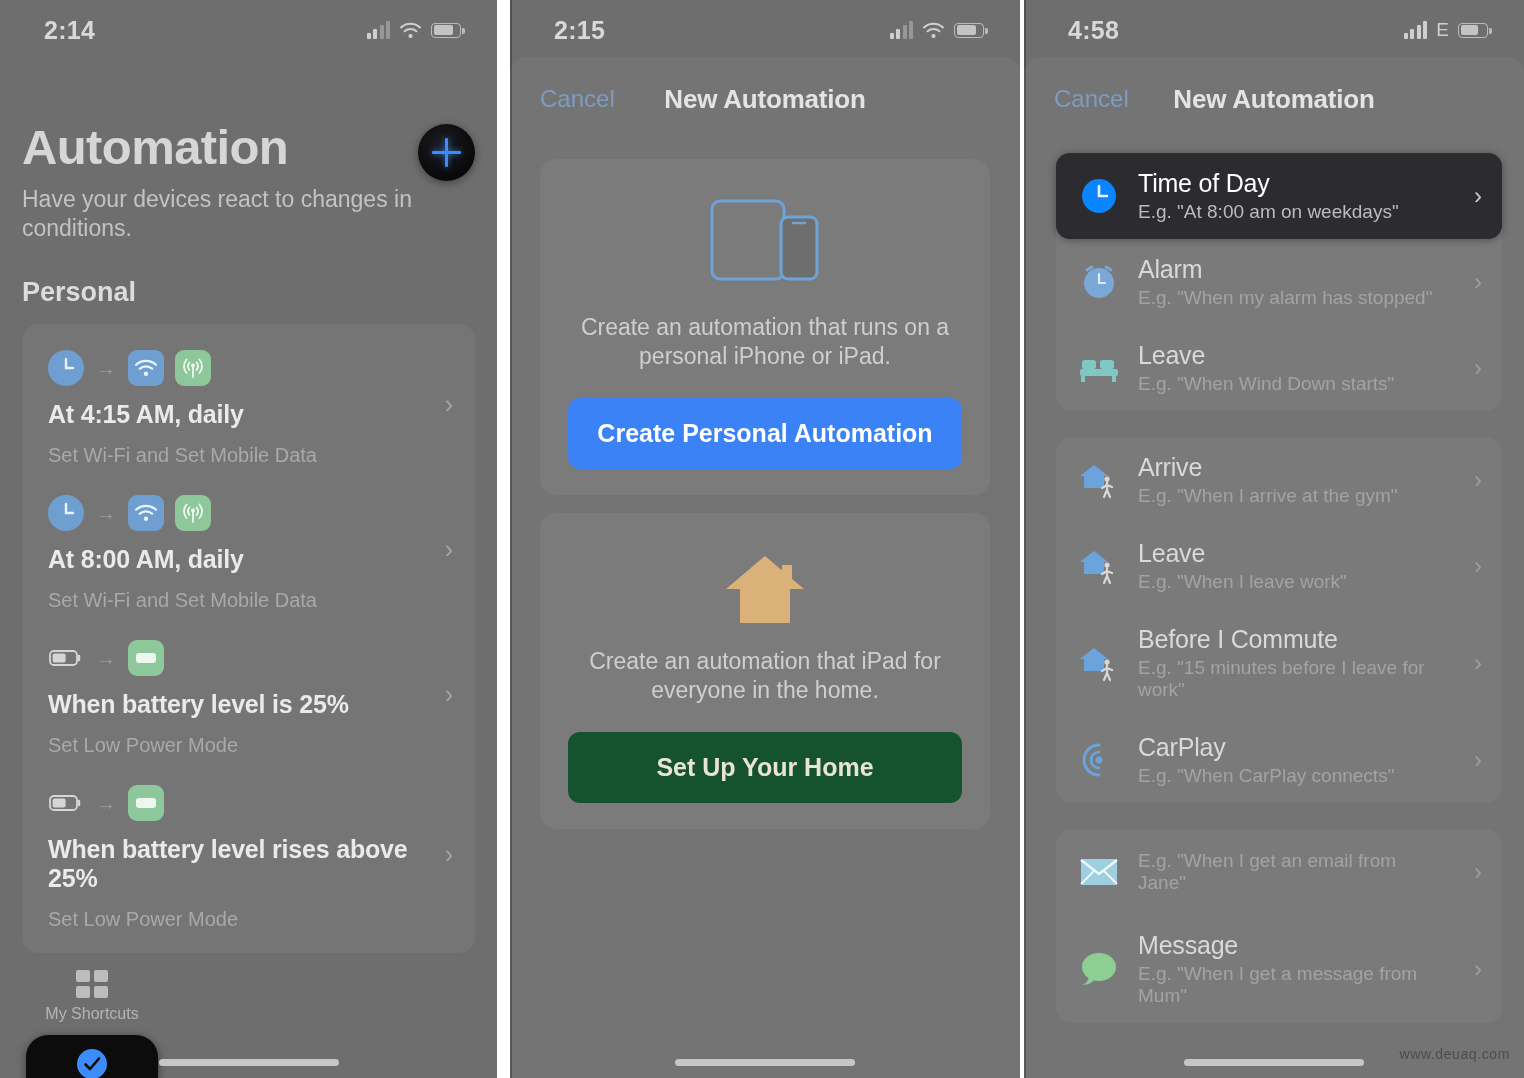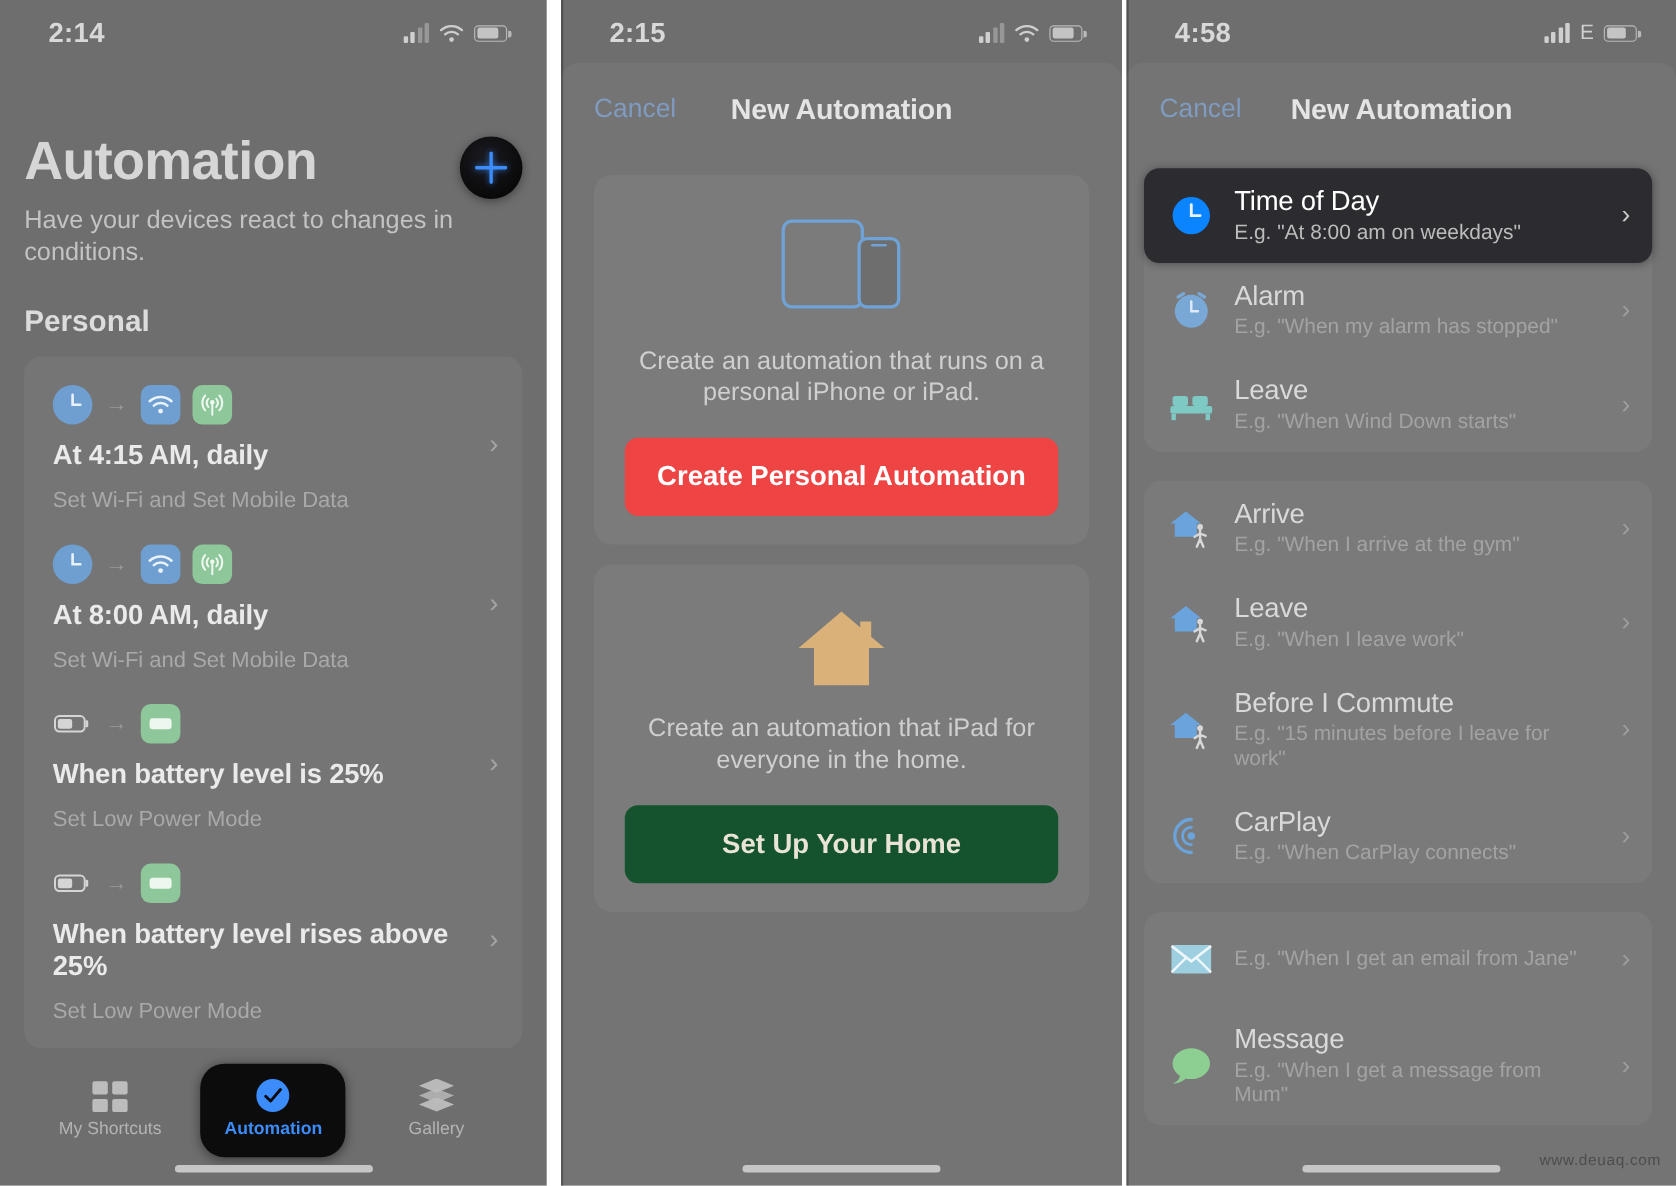--- a/index.html
+++ b/index.html
@@ -123,22 +123,23 @@
   .auto-title { font-size: 25px; font-weight: bold; color: #eaeaea; margin-top: 14px; letter-spacing: -.2px; }
   .auto-sub { font-size: 20px; color: #a9a9a9; margin-top: 15px; }
   .chev-row {
     position:absolute; right: 22px; top: 50%; transform: translateY(-50%);
     color: #a5a5a5; font-size: 25px; line-height:1; font-weight: 300;
   }
 
   
   .tabbar {
     position: absolute; left: 0; right: 0; bottom: 0; height: 120px;
-    display:flex; align-items: center; justify-content: space-around;
+    display:flex; justify-content: space-around;
     padding: 0 26px 18px 26px;
+    flex-direction: column;
   }
   .tab { display:flex; flex-direction:column; align-items:center; gap: 7px; width: 132px; padding: 12px 0; }
   .tab-label { font-size: 16px; color: #b4b4b4; }
   .tab.active {
     background: #0c0c0c; border-radius: 22px; padding: 14px 0 16px 0;
     box-shadow: 0 2px 10px rgba(0,0,0,.45);
   }
   .tab.active .tab-label { color: #3c8dfb; font-weight: bold; }
   .grid-ic { display:grid; grid-template-columns: repeat(2, 14px); grid-gap: 4px; }
   .grid-ic i { display:block; width: 14px; height: 12px; background: #bdbdbd; border-radius: 2px; }
@@ -183,25 +184,25 @@
     text-align: center;
   }
   .dev-ic { height: 96px; display:flex; align-items:center; justify-content:center; margin-bottom: 24px; }
   .house-ic { height: 80px; display:flex; align-items:flex-end; justify-content:center; margin-bottom: 20px; }
   .p2-text { font-size: 23px; color: #cfcfcf; line-height: 1.28; margin-bottom: 26px; }
   .btn {
     display:block; width: 100%; border: 0; border-radius: 12px;
     font-size: 25px; font-weight: bold; padding: 21px 0; cursor: pointer;
     font-family: "Liberation Sans", sans-serif;
   }
-  .btn-blue { background: #ef4444; color: #ffffff; text-align: center; }
+  .btn-blue { background: #3b82f6; color: #ffffff; text-align: center; }
   .btn-tan { background: #14532d; color: #e9e3d8; }
 
   
-  .p3-list { position:absolute; left:0; right:0; top: 84px; bottom: 0; padding: 12px 22px 0 16px; }
+  .p3-list { position:absolute; left:0; right:0; top: 84px; bottom: 0; padding: 12px 22px 0 32px; }
   .p3-group { background: rgba(255,255,255,.045); border-radius: 16px; margin-bottom: 26px; overflow: visible; }
   .trig {
     position: relative; display:flex; align-items:center; gap: 18px;
     padding: 16px 20px 16px 22px; min-height: 86px;
   }
   .trig.sel {
     background: #2b2b30; border-radius: 14px;
     box-shadow: 0 1px 8px rgba(0,0,0,.35);
   }
   .trig-ic { width: 42px; height: 42px; flex: 0 0 auto; display:flex; align-items:center; justify-content:center; }

